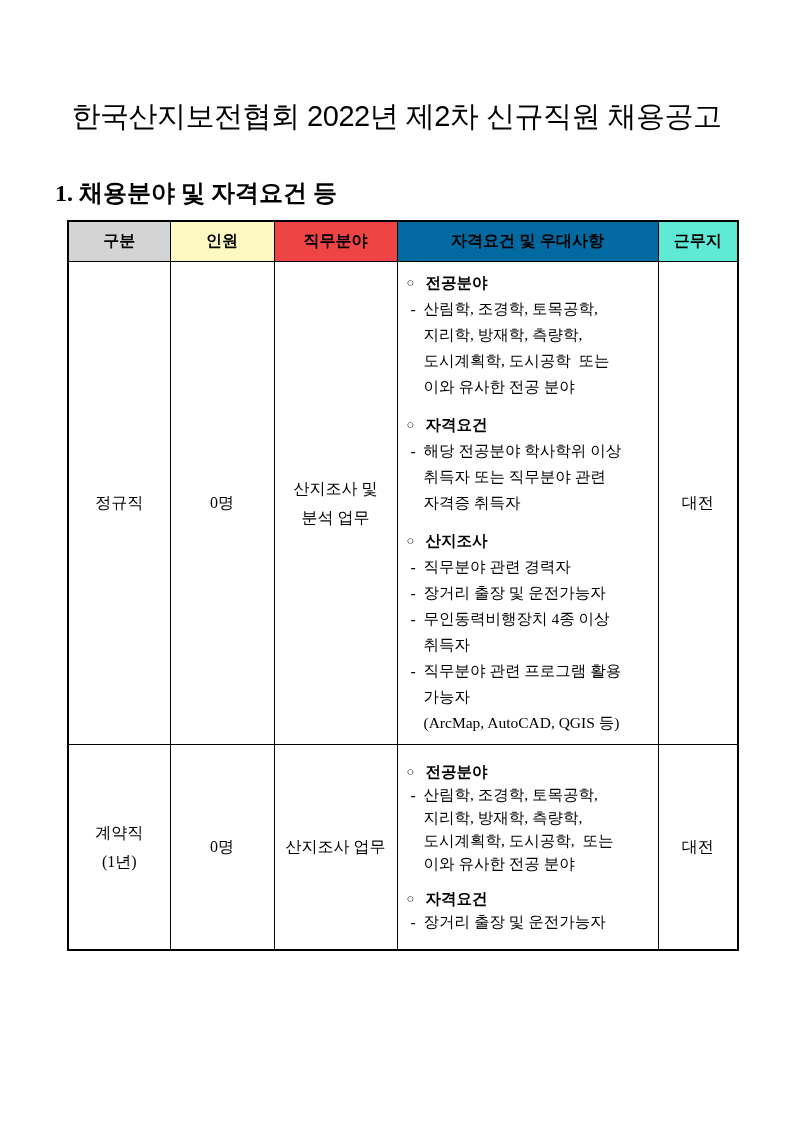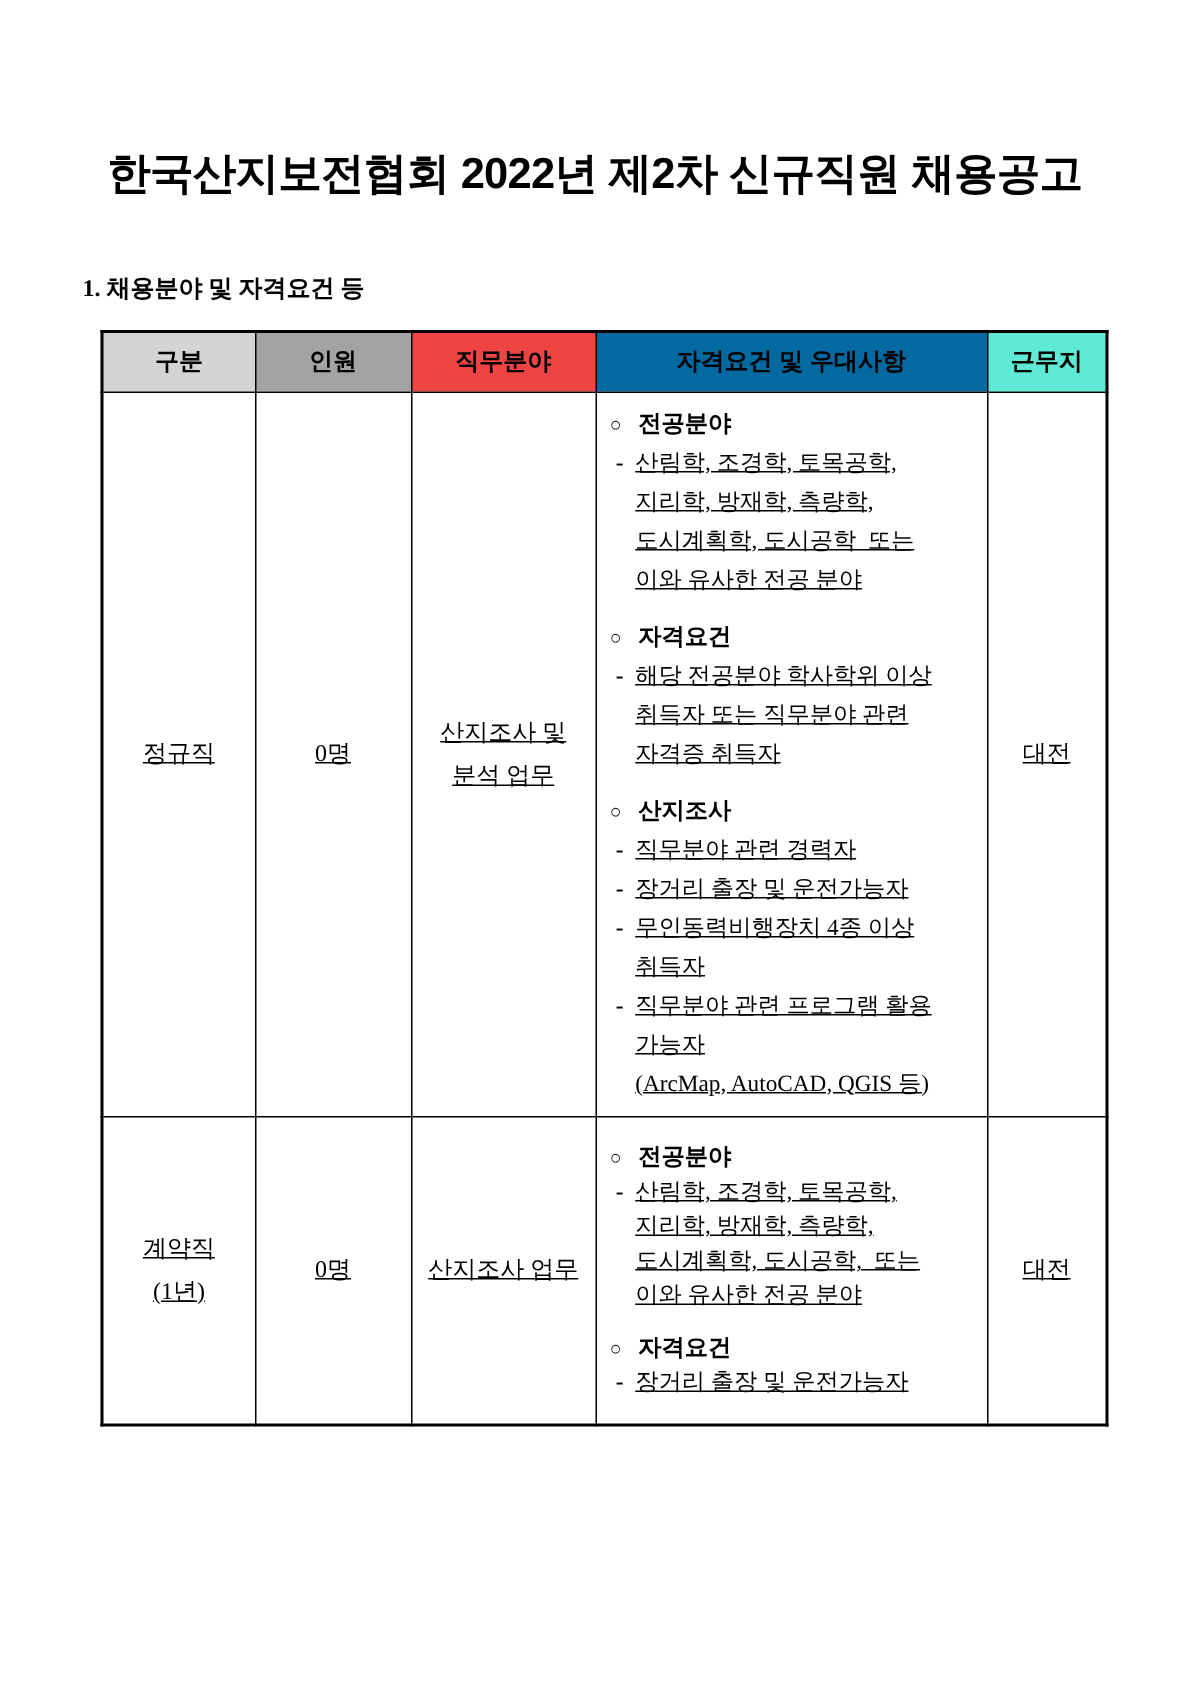--- a/index.html
+++ b/index.html
@@ -9,30 +9,30 @@
     width: 793px;
     height: 1121px;
     background: #ffffff;
     color: #000000;
     font-family: "Liberation Serif", "DejaVu Serif", serif;
     overflow: hidden;
     padding-top: 97px;
   }
   .doc-title {
     font-family: "Liberation Sans", "DejaVu Sans", sans-serif;
-    font-weight: 700;
+    font-weight: 400;
     font-size: 29px;
     line-height: 38px;
     text-align: center;
     letter-spacing: -0.5px;
     white-space: nowrap;
   }
   .section-heading {
     margin: 45px 40px 0 55px;
-    font-size: 16px;
+    font-size: 24px;
     line-height: 26px;
     font-weight: bold;
   }
   .subsection-heading {
     margin: 20px 40px 0 55px;
     font-size: 19.5px;
     line-height: 36px;
     font-weight: bold;
   }
   table.recruit-table {
@@ -75,21 +75,21 @@
     flex: 0 0 19px;
     font-size: 13px;
   }
   .qual-item { display: flex; }
   .qual-dash {
     flex: 0 0 13px;
     margin-left: 4px;
     font-weight: bold;
   }
   .qual-lines { flex: 1; }
-  .qual-line, .cell-line { white-space: pre-wrap; text-decoration: underline; }
+  .qual-line, .cell-line { white-space: pre-wrap; }
 </style>
 </head>
 <body>
 
 <div class="page">
 
   <h1 class="doc-title">한국산지보전협회 2022년 제2차 신규직원 채용공고</h1>
 
   <div class="section-heading">1. 채용분야 및 자격요건 등</div>
 
@@ -98,21 +98,21 @@
     <colgroup>
       <col style="width:102px">
       <col style="width:104px">
       <col style="width:123px">
       <col style="width:261px">
       <col style="width:80px">
     </colgroup>
     <thead>
       <tr>
         <th style="background: rgb(212, 212, 212);">구분</th>
-        <th style="background: #a3a3a3;">인원</th>
+        <th style="background: #fef9c3;">인원</th>
         <th style="background: #ef4444; margin-top: 14px;">직무분야</th>
         <th style="background: #0369a1;">자격요건 및 우대사항</th>
         <th style="background: #5eead4;">근무지</th>
       </tr>
     </thead>
     <tbody>
         <tr class="body-row row-0">
           <td class="cell-center">
             <div class="cell-line">정규직</div>
           </td>

